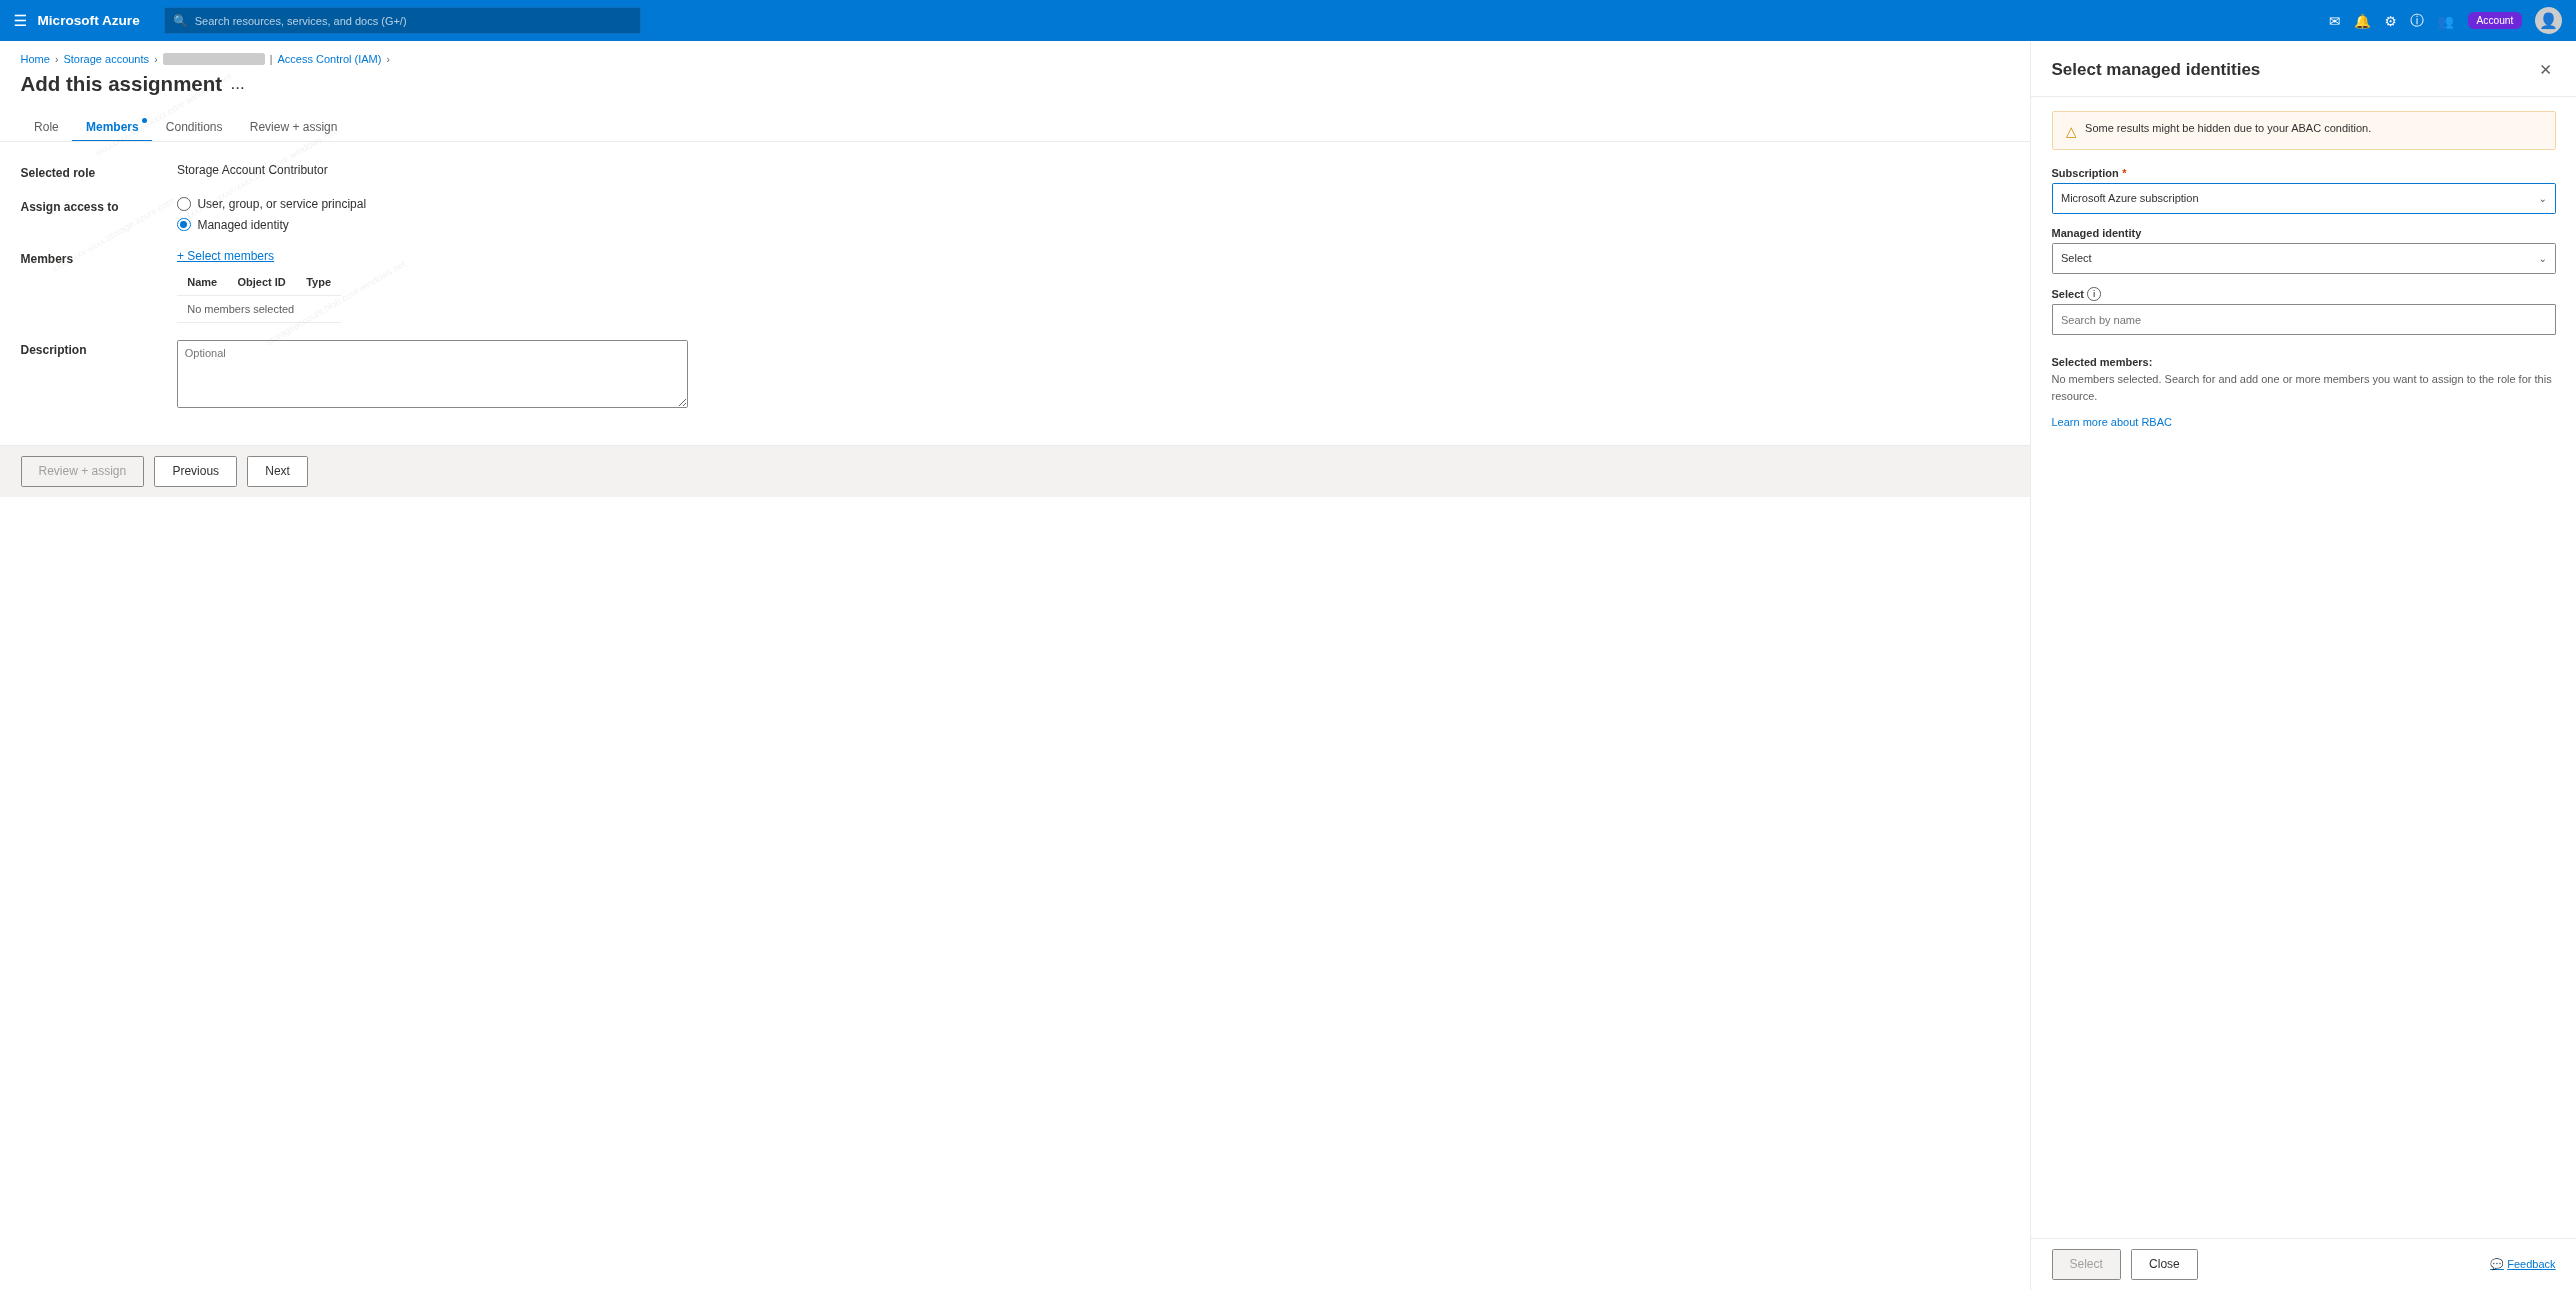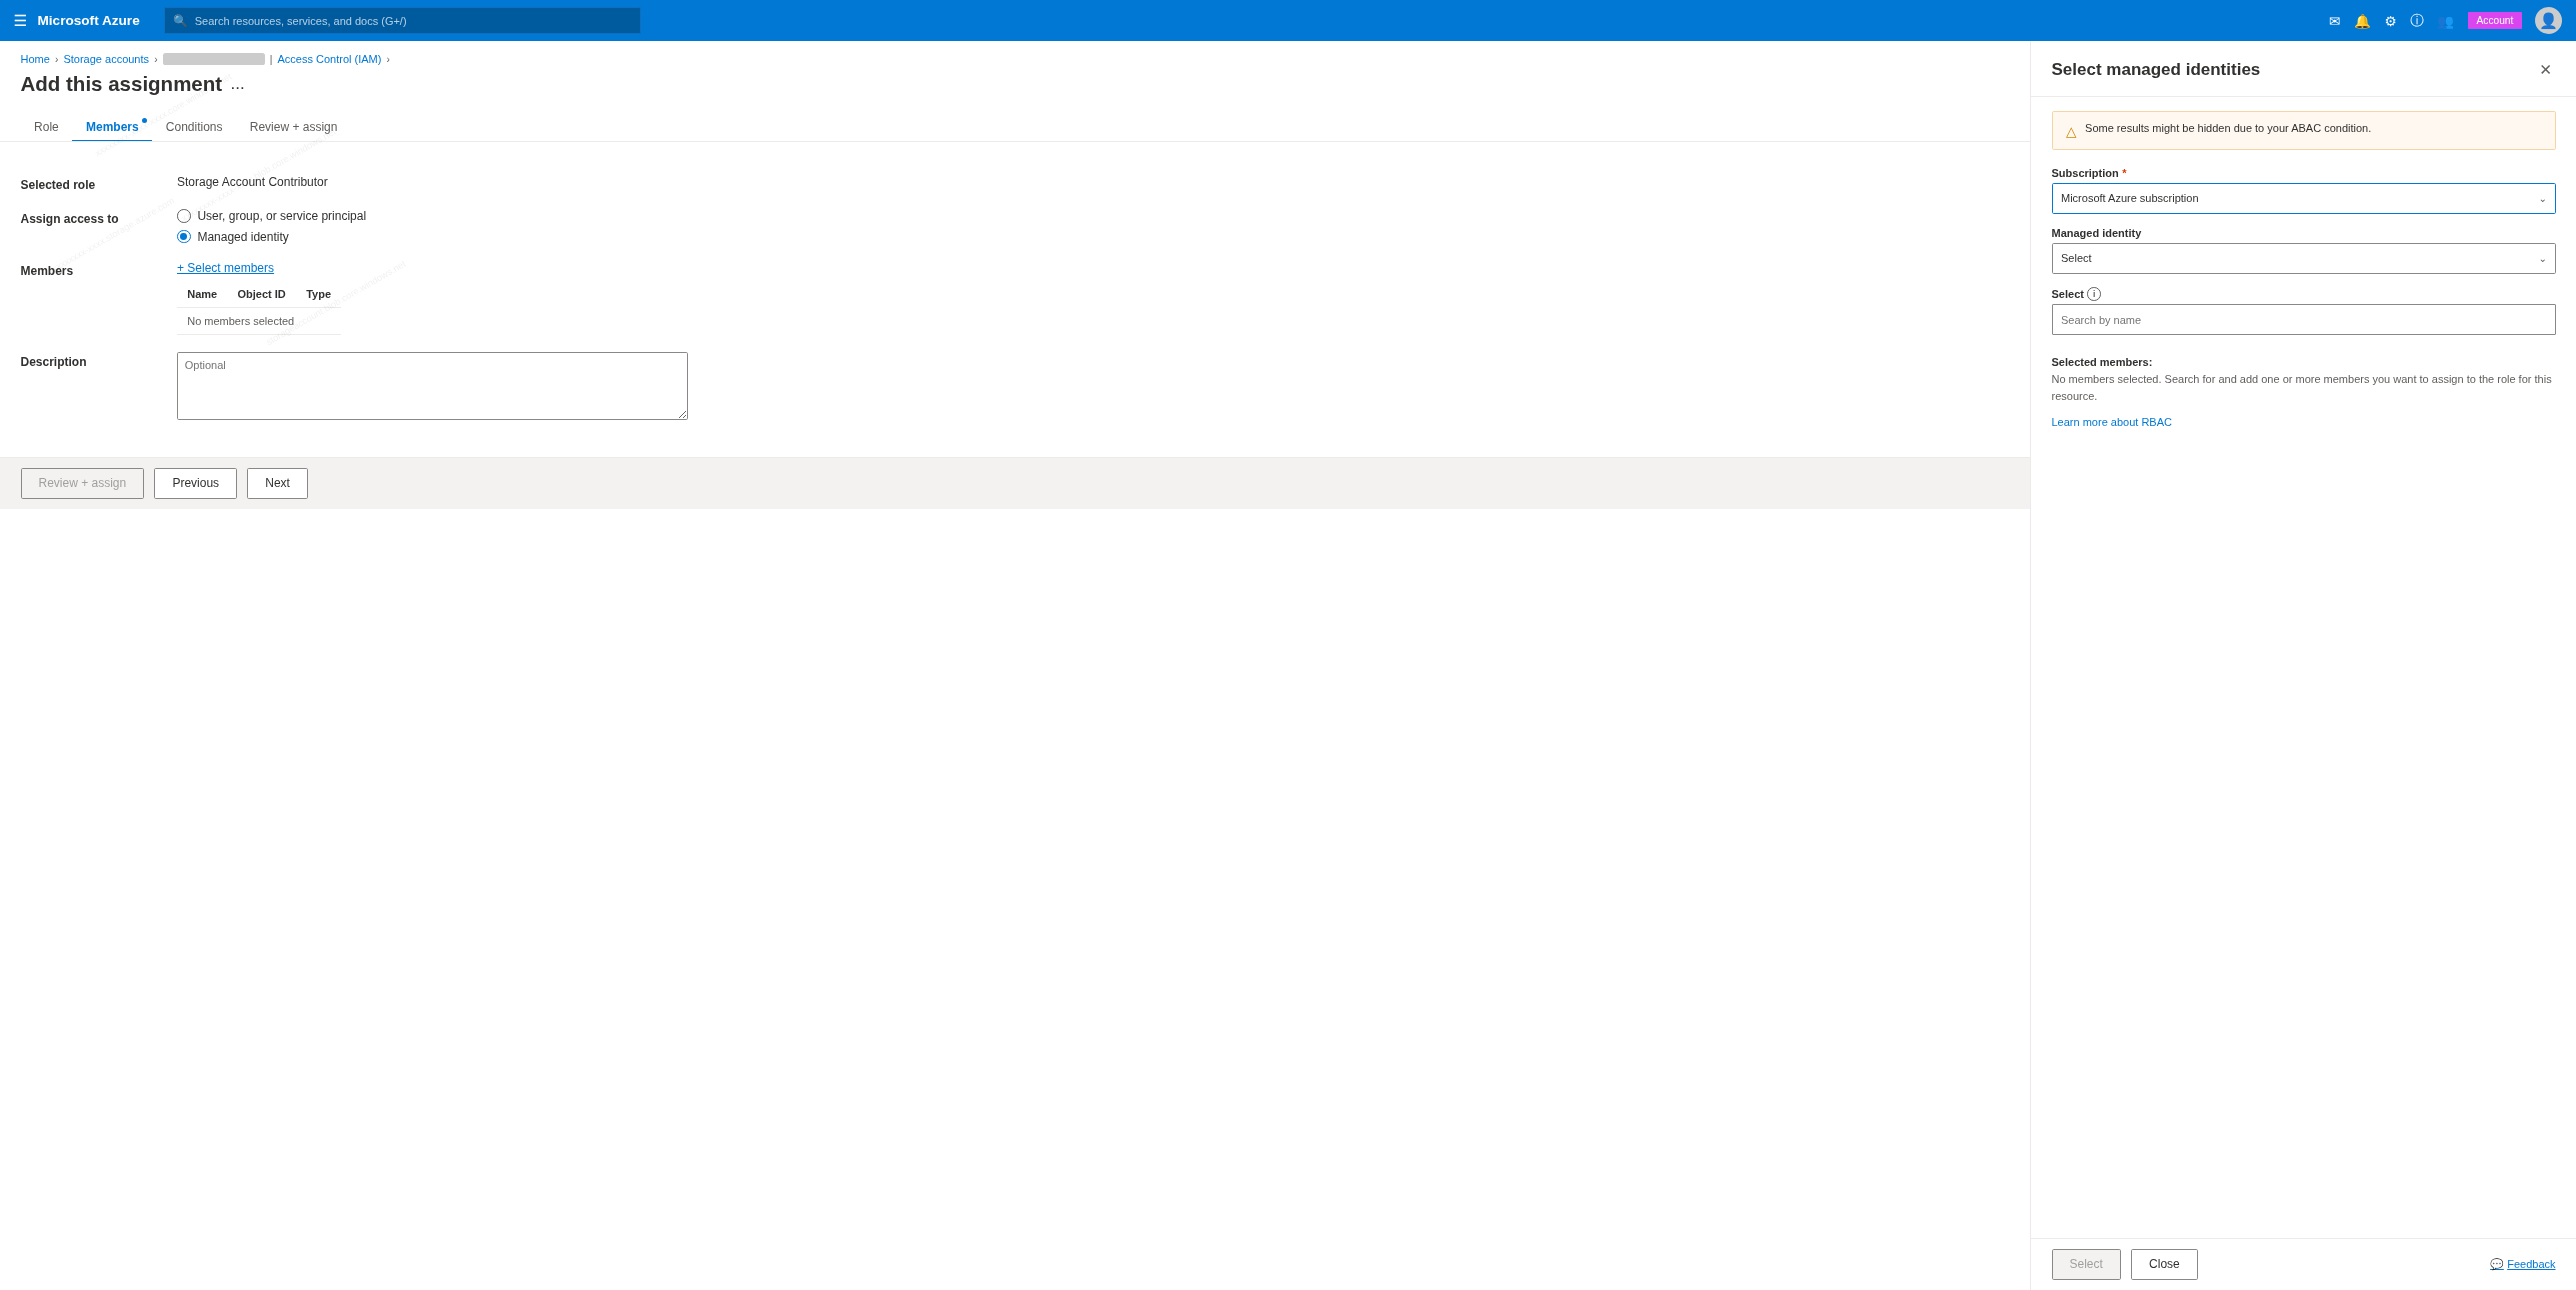--- a/index.html
+++ b/index.html
@@ -101,21 +101,21 @@
       white-space: nowrap;
       transform: rotate(-30deg);
     }
 
     
     .tabs {
       display: flex;
       gap: 0;
       padding: 17px 20.5px 0;
       border-bottom: 0.9px solid #edebe9;
-      margin-bottom: 16px;
+      margin-bottom: 4px;
     }
     .tab {
       padding: 6.8px 13.6px;
       font-size: 12px;
       cursor: pointer;
       color: #605e5c;
       border-bottom: 1.7px solid transparent;
       margin-bottom: -0.9px;
       position: relative;
     }
@@ -393,21 +393,21 @@
   <div class="topbar-search">
     <span style="color: rgba(255,255,255,0.7); font-size:12px;">🔍</span>
     <input type="text" style="color: rgb(255, 255, 255);" placeholder="Search resources, services, and docs (G+/)">
   </div>
   <div class="topbar-icons">
     <span class="topbar-icon">✉</span>
     <span class="topbar-icon">🔔</span>
     <span class="topbar-icon">⚙</span>
     <span class="topbar-icon">ⓘ</span>
     <span class="topbar-icon">👥</span>
-    <span class="topbar-account" style="background:#d946ef; padding: 3.4px 8.5px; border-radius:1px; font-size:10.2px; color:#fff;">Account</span>
+    <span class="topbar-account" style="background:#6d28d9; padding: 3.4px 8.5px; border-radius:6px; font-size:10.2px; color:#fff;">Account</span>
     <div class="topbar-avatar">👤</div>
   </div>
 </div>
 
 <div class="main-layout">
 
   <div class="left-panel">
 
     <div class="breadcrumb">
       <a href="#">Home</a>

